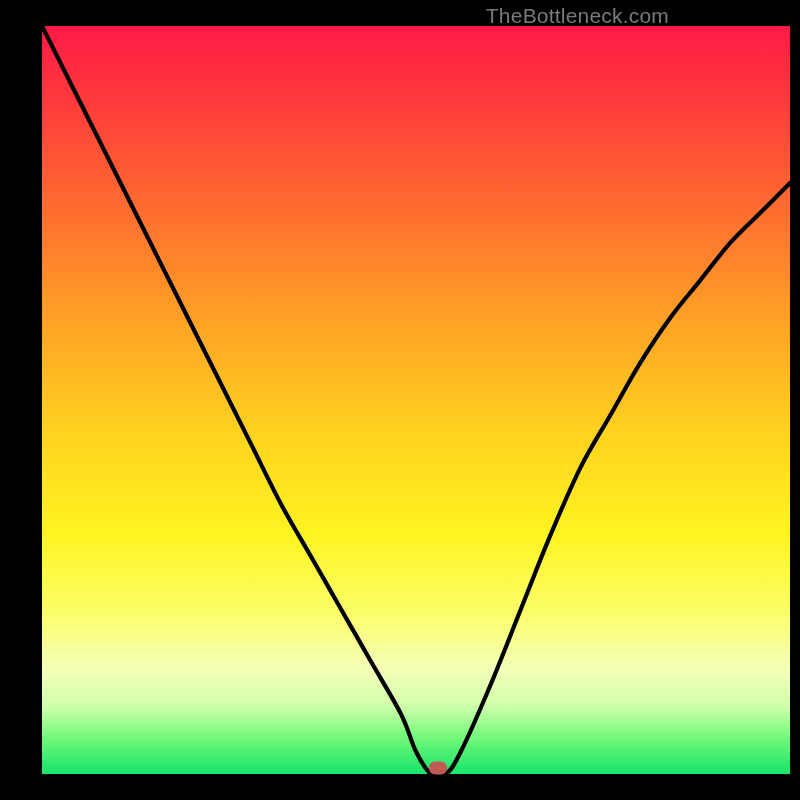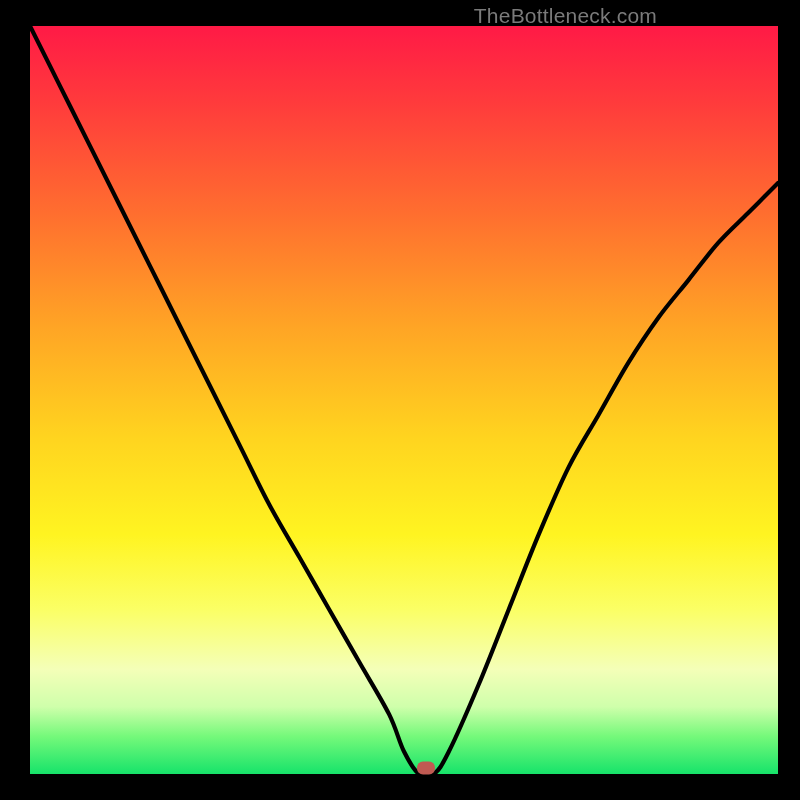--- a/index.html
+++ b/index.html
@@ -6,21 +6,21 @@
     margin: 0;
     padding: 0;
     width: 800px;
     height: 800px;
     background: #000;
     overflow: hidden;
     font-family: Arial, Helvetica, sans-serif;
   }
   .frame {
     position: absolute;
-    left: 4px;
+    left: 16px;
     top: 0;
     width: 663px;
     height: 800px;
     background: #000;
     text-align: right;
   }
   .plot {
     position: absolute;
     left: 26px;
     top: 26px;

